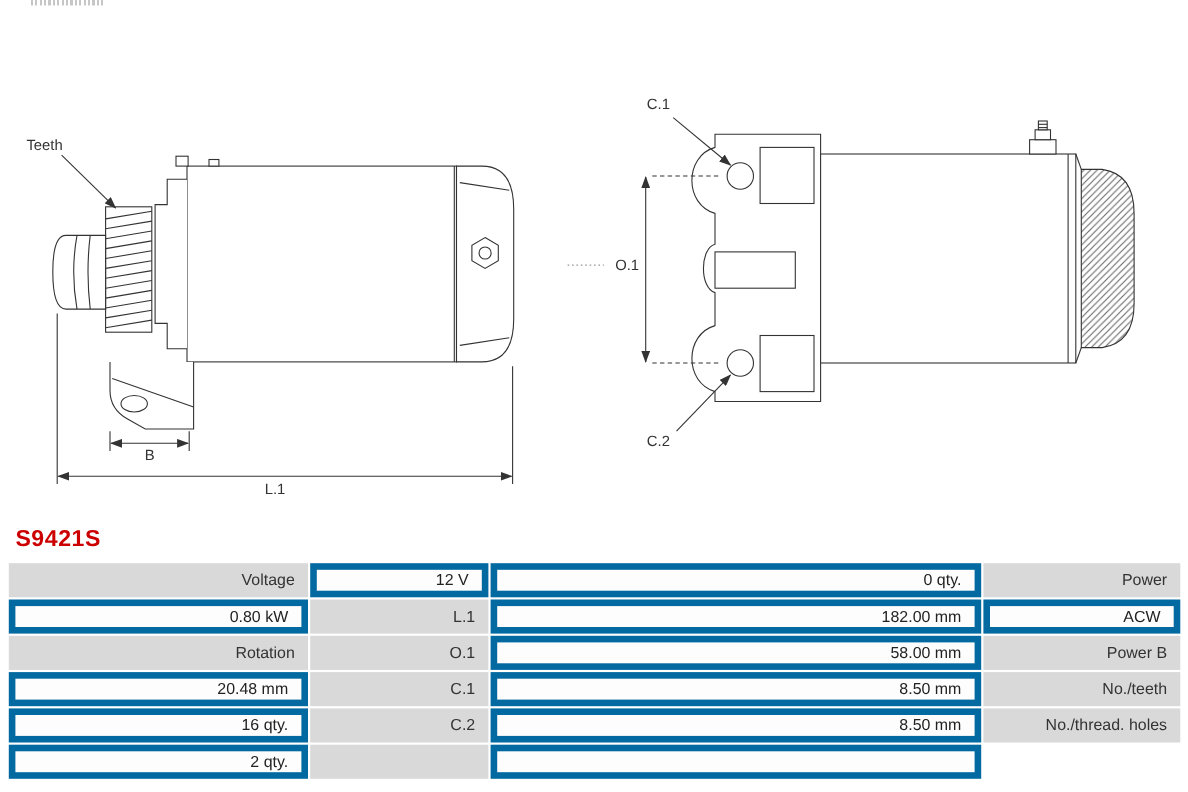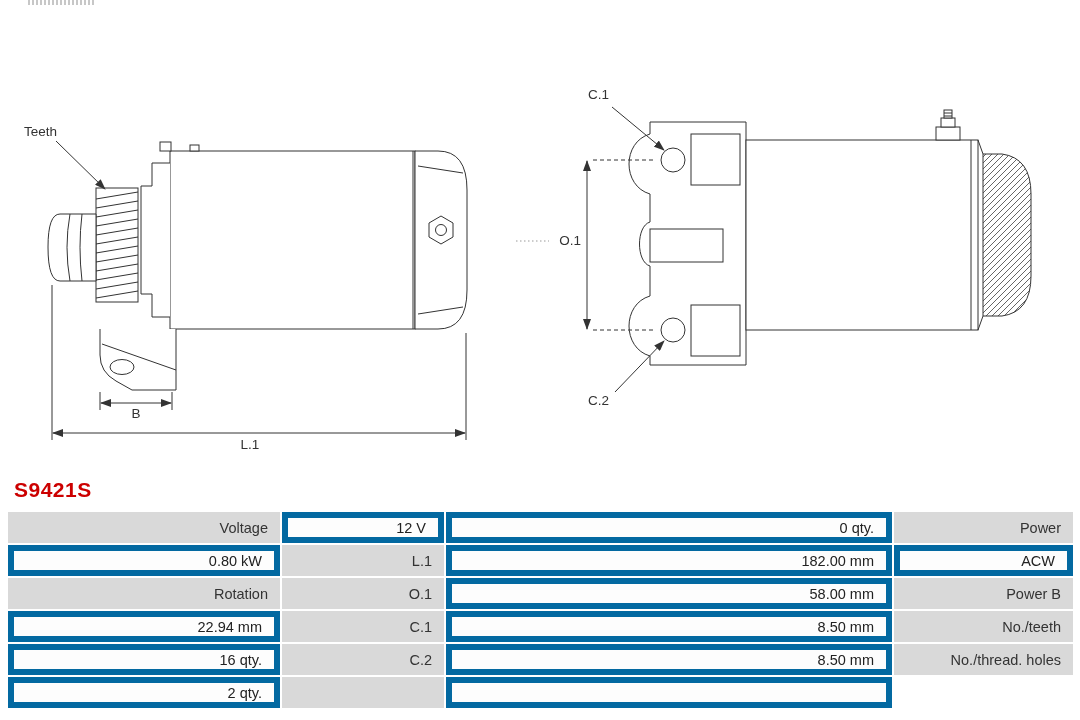--- a/index.html
+++ b/index.html
@@ -153,21 +153,21 @@
     <div class="cell val">0.80 kW</div>
     <div class="cell lbl">L.1</div>
     <div class="cell val">182.00 mm</div>
 
     <div class="cell val">ACW</div>
     <div class="cell lbl">Rotation</div>
     <div class="cell lbl">O.1</div>
     <div class="cell val">58.00 mm</div>
 
     <div class="cell lbl">Power B</div>
-    <div class="cell val">22.94 mm</div>
+    <div class="cell val">20.48 mm</div>
     <div class="cell lbl">C.1</div>
     <div class="cell val">8.50 mm</div>
 
     <div class="cell lbl">No./teeth</div>
     <div class="cell val">16 qty.</div>
     <div class="cell lbl">C.2</div>
     <div class="cell val">8.50 mm</div>
 
     <div class="cell lbl">No./thread. holes</div>
     <div class="cell val">2 qty.</div>

